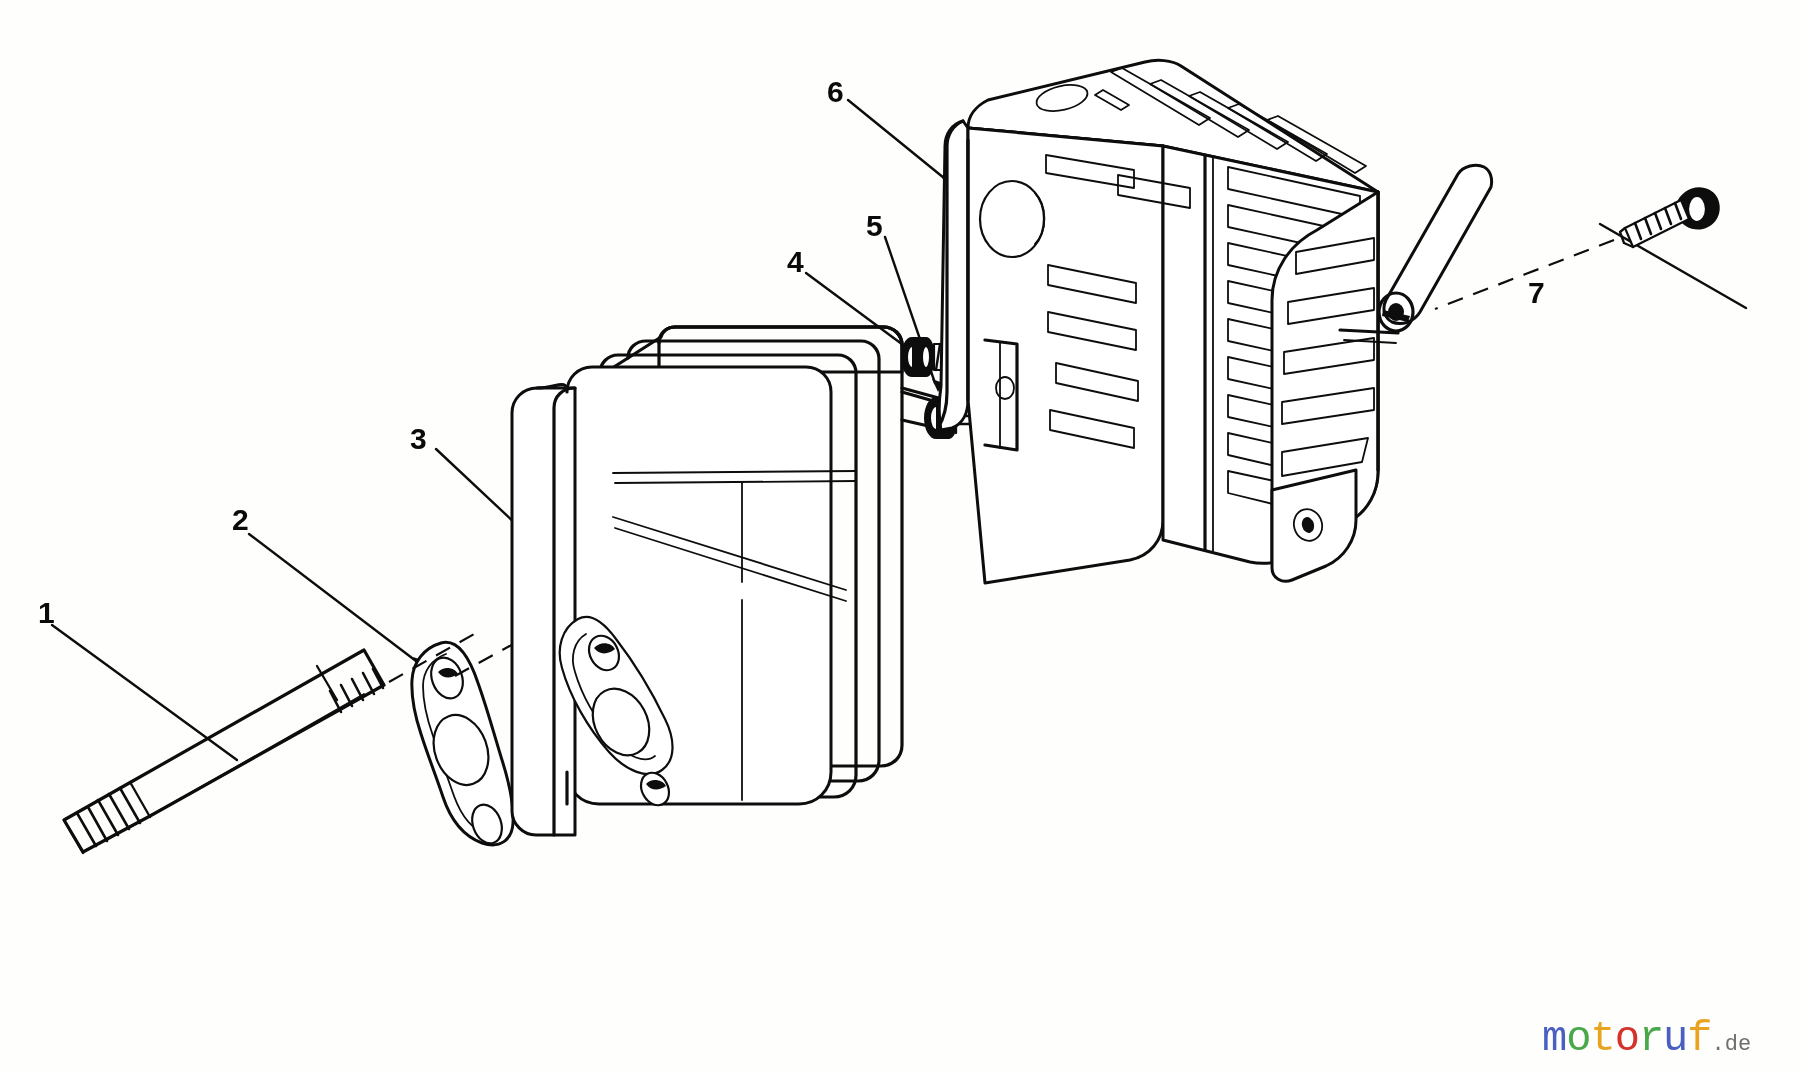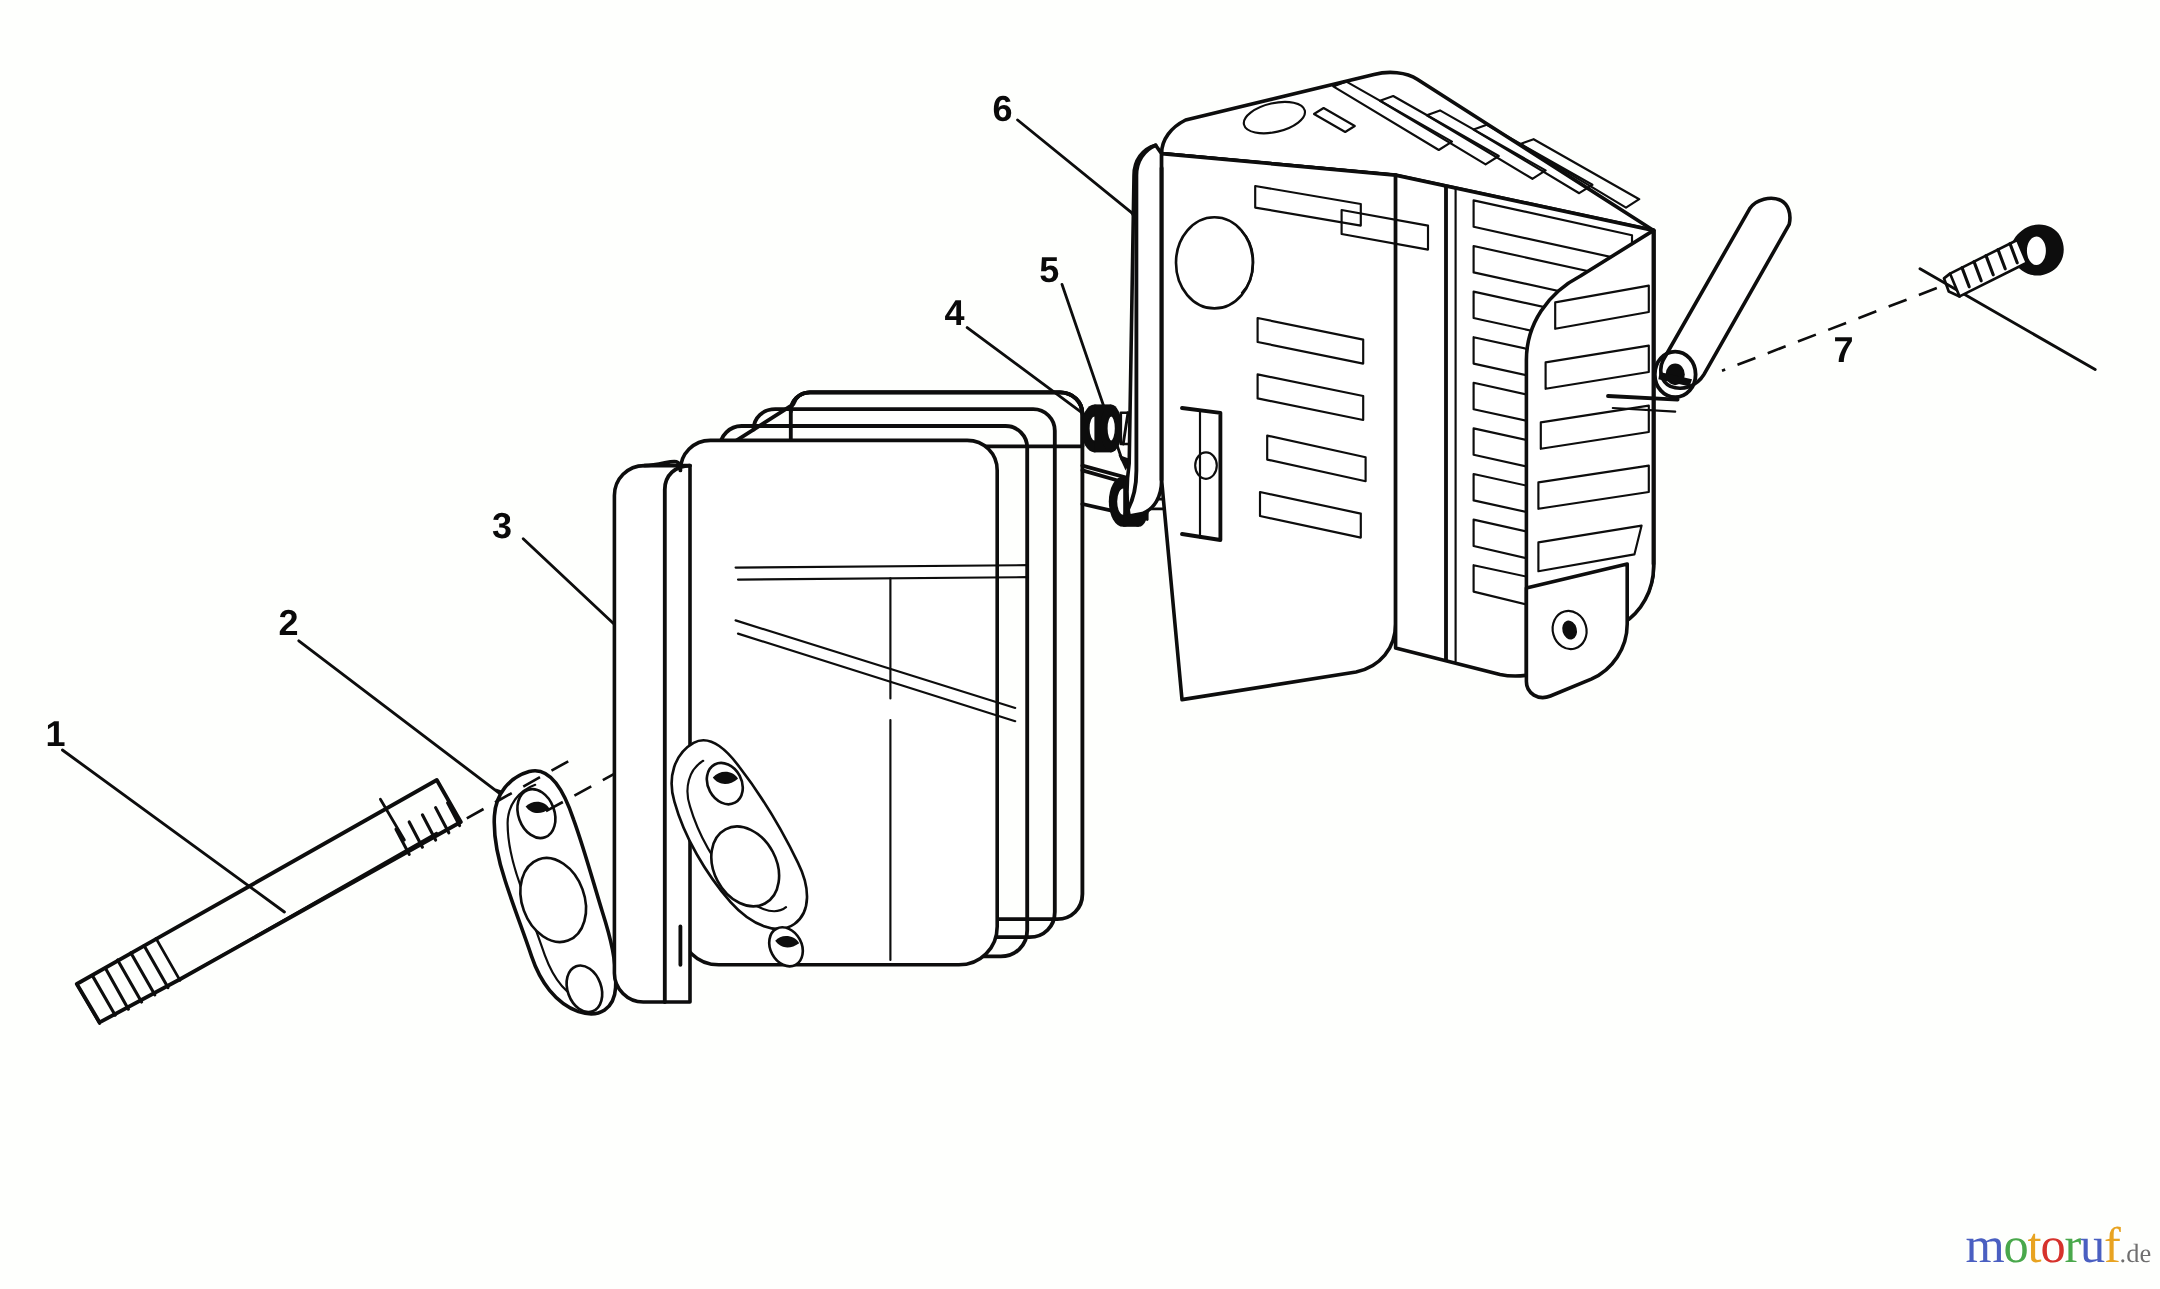--- a/index.html
+++ b/index.html
@@ -27,23 +27,23 @@
     position: absolute;
     font-family: "Liberation Sans", sans-serif;
     font-weight: bold;
     font-size: 30px;
     color: #0a0a0a;
     line-height: 1;
     user-select: none;
   }
   #watermark {
     position: absolute;
-    left: 1638px;
+    left: 1542px;
     top: 1018px;
-    font-family: Liberation Serif, serif;
+    font-family: Liberation Mono, monospace;
     font-size: 42px;
     letter-spacing: -1px;
     line-height: 1;
     white-space: nowrap;
   }
   #watermark .wl { font-weight: 400; }
   #watermark .tld {
     font-size: 22px;
     color: #6f6f6f;
     letter-spacing: 0;

